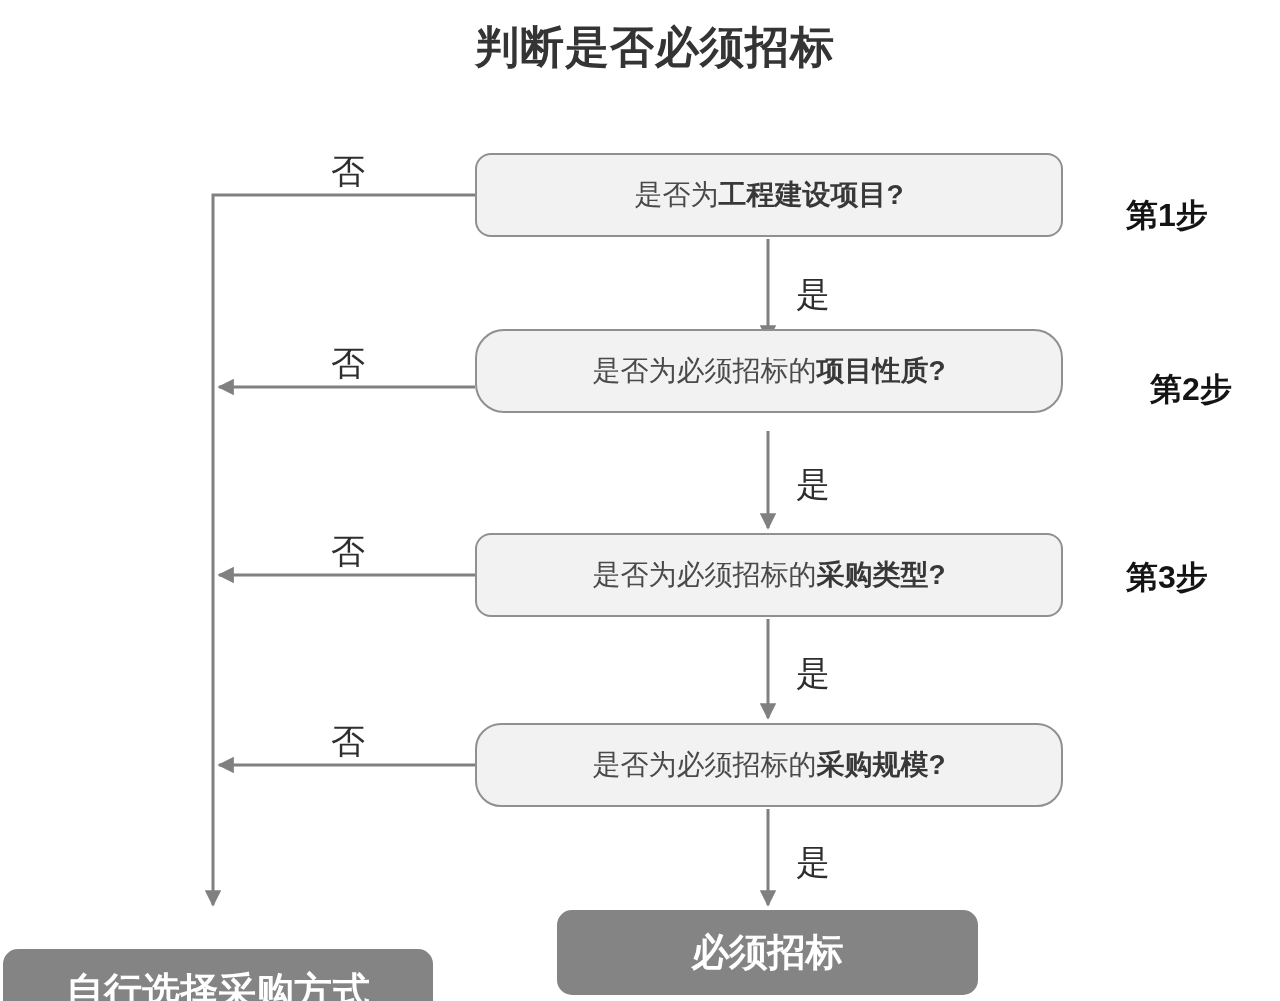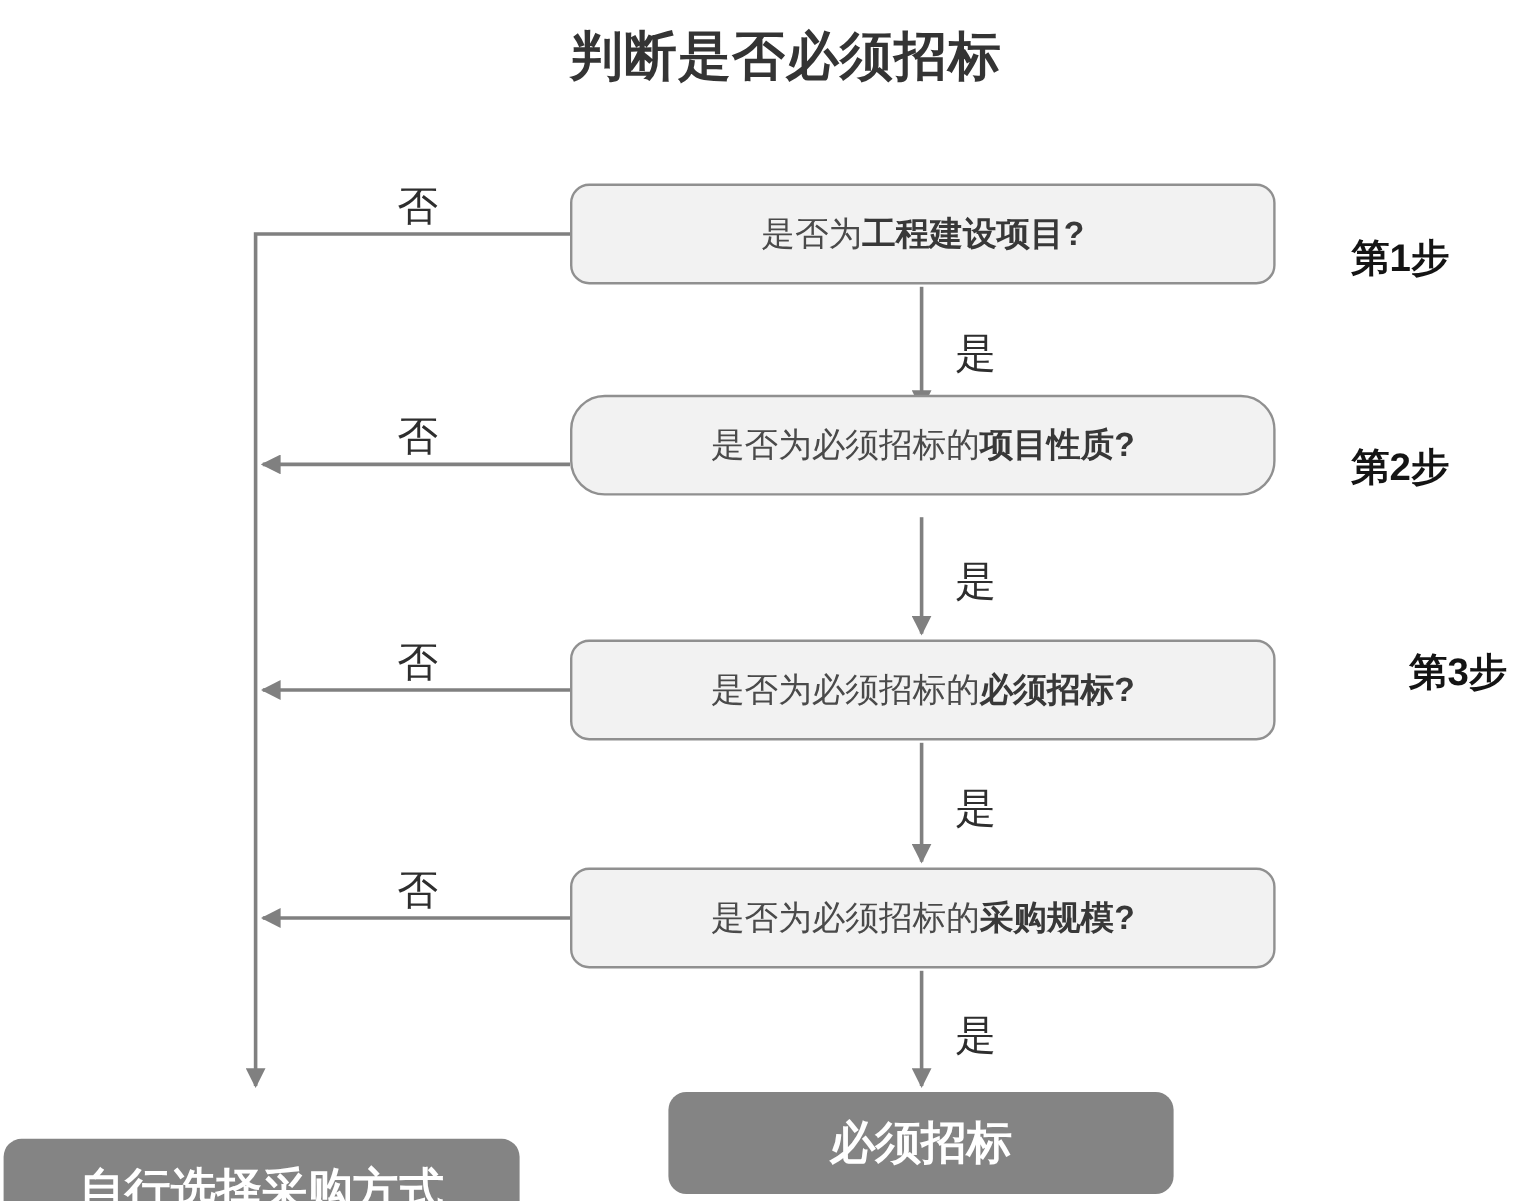--- a/index.html
+++ b/index.html
@@ -63,34 +63,34 @@
     align-items: center;
     justify-content: center;
     font-size: 28px;
     color: var(--question-text);
     white-space: nowrap;
   }
   .qbox b { color: var(--question-emphasis); font-weight: bold; }
   .qbox.q1 { top: 153px; }
   .qbox.q2 { top: 329px; border-radius: 29px; }
   .qbox.q3 { top: 533px; }
-  .qbox.q4 { top: 723px; }
+  .qbox.q4 { top: 723px; border-radius: 26px; }
   .step-label {
     position: absolute;
     left: 1126px;
     width: 130px;
     height: 40px;
     font-size: 32px;
     font-weight: bold;
     color: var(--step-label-color);
     white-space: nowrap;
   }
   .step-label.s1 { top: 176px; margin-top: 18px; }
-  .step-label.s2 { top: 368px; }
-  .step-label.s3 { top: 539px; text-align: right; }
+  .step-label.s2 { top: 368px; text-align: center; }
+  .step-label.s3 { top: 556px; }
   .step-label.s4 { top: 746px; }
   .edge-label {
     position: absolute;
     font-size: 34px;
     color: var(--edge-label-color);
     white-space: nowrap;
   }
   .edge-label.yes { left: 796px; width: 40px; text-align: left; }
   .edge-label.yes.y1 { top: 272px; }
   .edge-label.yes.y2 { top: 462px; }
@@ -144,21 +144,21 @@
     <path class="edge" d="M 768 809 V 905" marker-end="url(#arrow)"></path>
   </svg>
 
   <div class="qbox q1">
     <span><span>是否为</span><b>工程建设项目?</b></span>
   </div>
   <div class="qbox q2">
     <span><span>是否为必须招标的</span><b>项目性质?</b></span>
   </div>
   <div class="qbox q3">
-    <span><span>是否为必须招标的</span><b>必须招标?</b></span>
+    <span><span>是否为必须招标的</span><b>采购类型?</b></span>
   </div>
   <div class="qbox q4">
     <span><span>是否为必须招标的</span><b>采购规模?</b></span>
   </div>
 
   <div class="step-label s1">第1步</div>
   <div class="step-label s2">第2步</div>
   <div class="step-label s3">第3步</div>
 
   <div class="edge-label yes y1">是</div>

